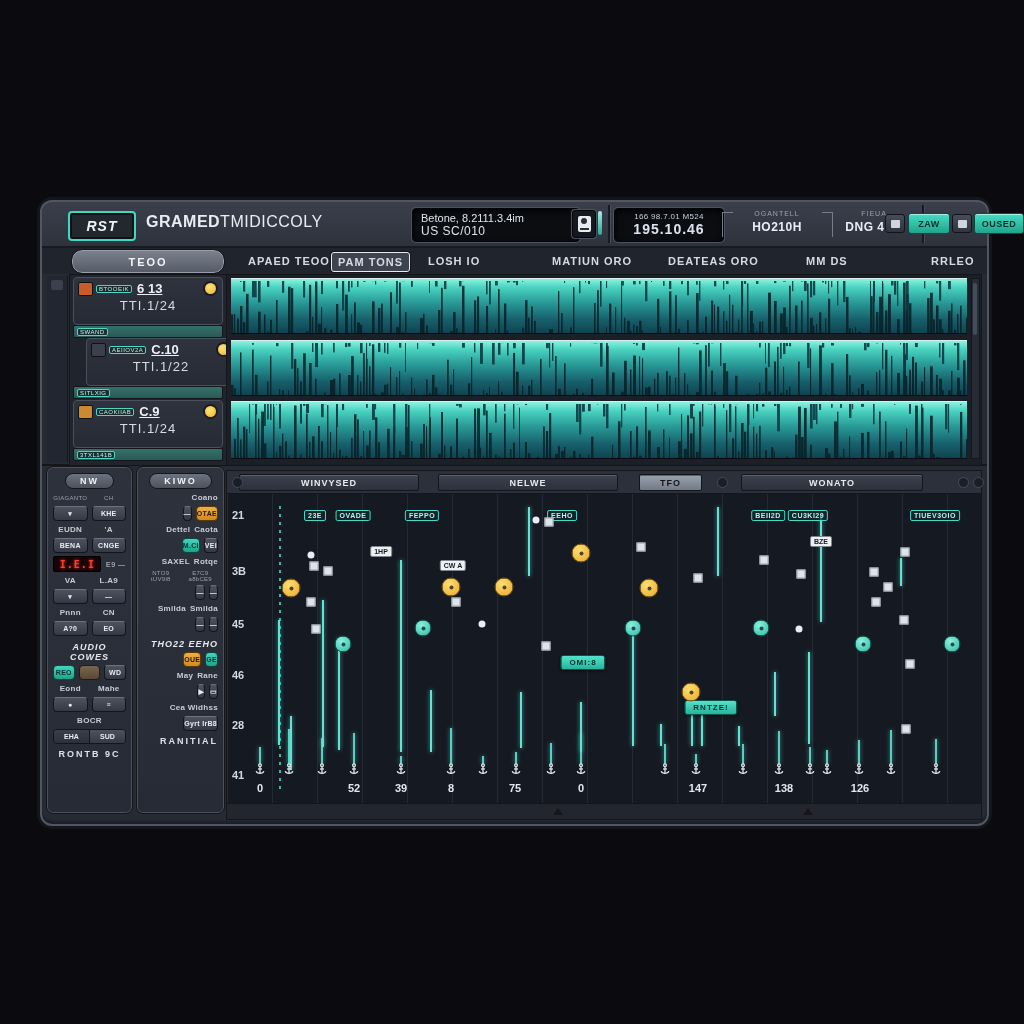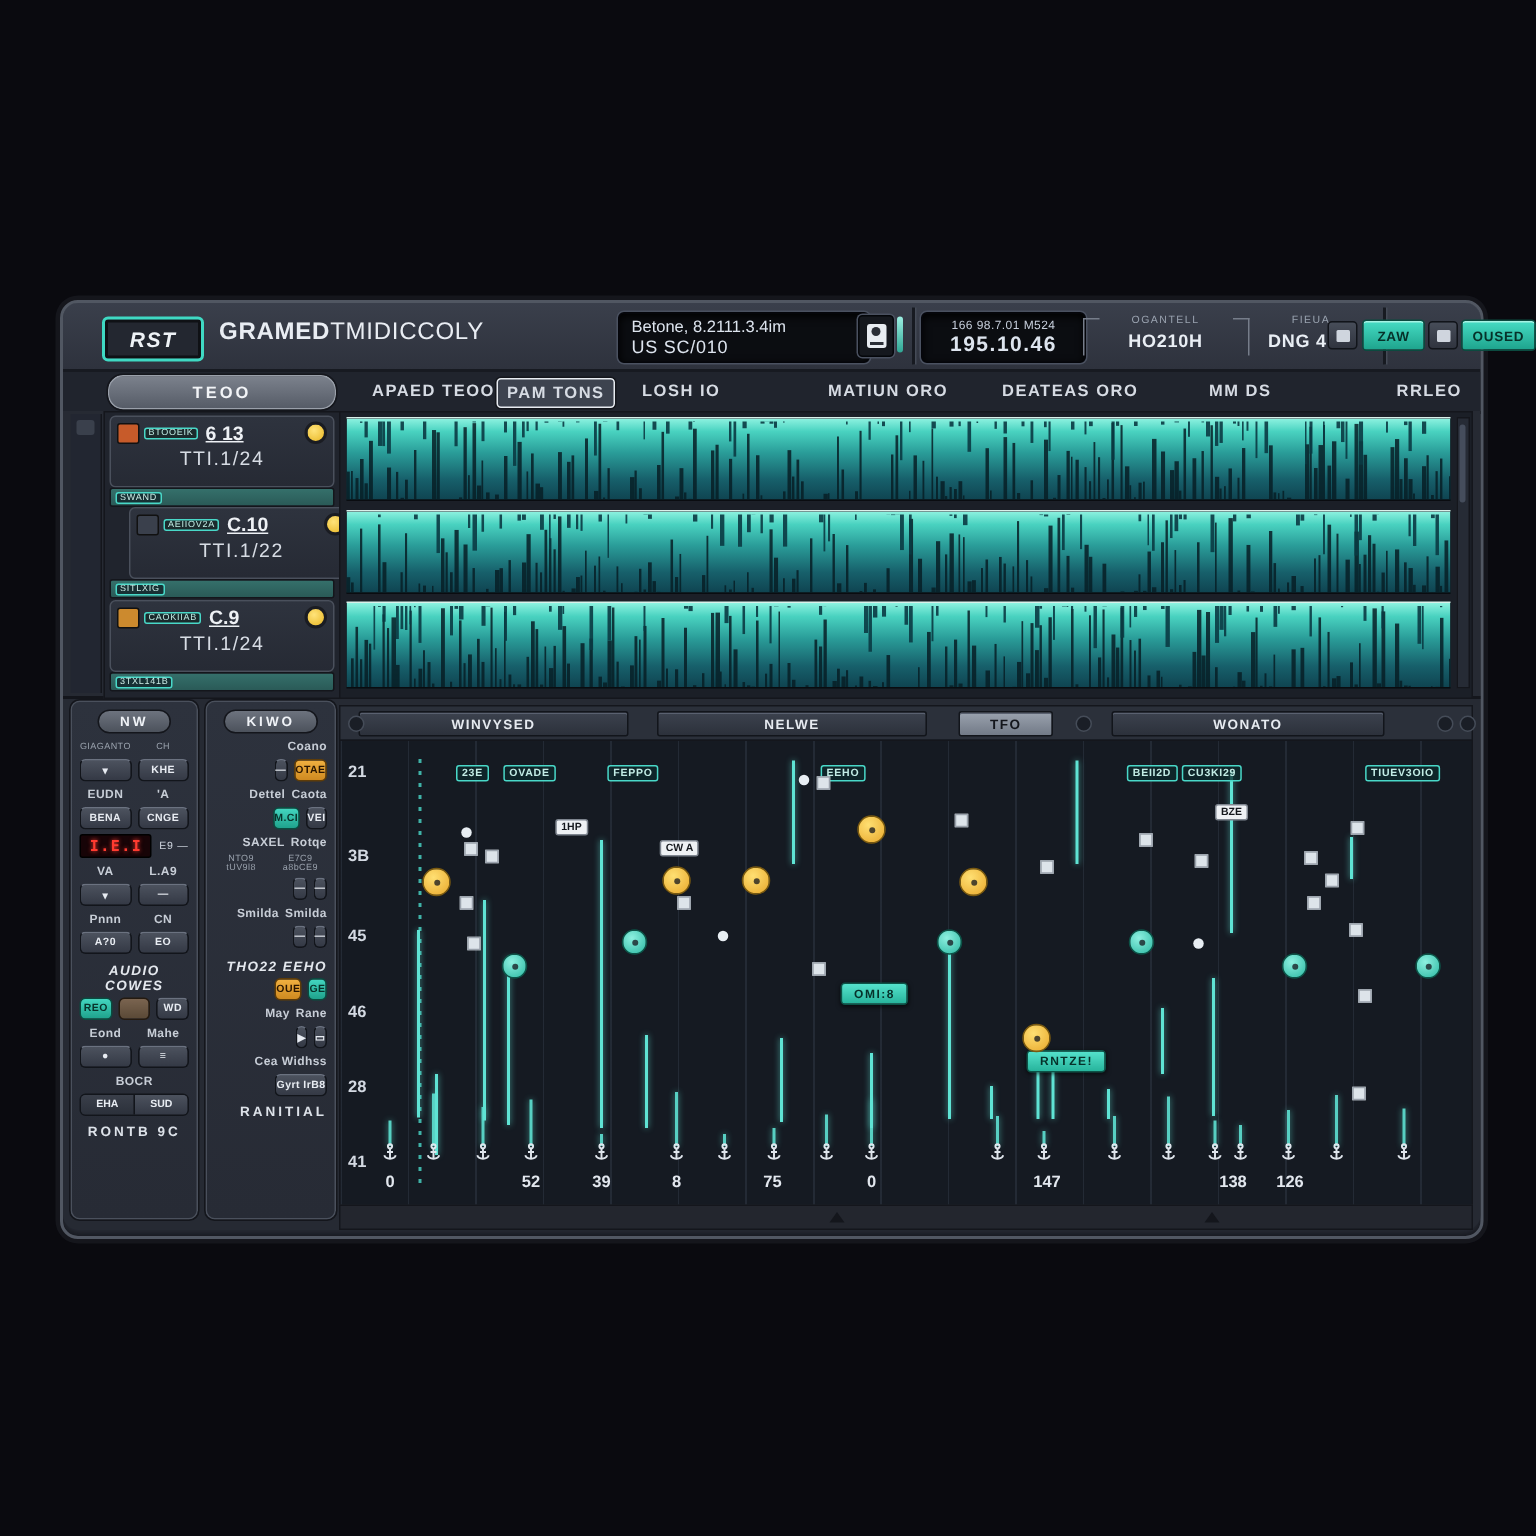--- a/index.html
+++ b/index.html
@@ -1364,21 +1364,21 @@
                 <path d="M3 6h4"></path>
               </g>
             </svg></div>
           <div class="ticknum" style="left: 33px; top: 288px;">0</div>
           <div class="ticknum" style="left: 127px; top: 288px;">52</div>
           <div class="ticknum" style="left: 174px; top: 288px;">39</div>
           <div class="ticknum" style="left: 224px; top: 288px;">8</div>
           <div class="ticknum" style="left: 288px; top: 288px;">75</div>
           <div class="ticknum" style="left: 354px; top: 288px;">0</div>
           <div class="ticknum" style="left: 471px; top: 288px;">147</div>
-          <div class="ticknum" style="left: 557px; top: 288px; margin-left: 38px;">138</div>
+          <div class="ticknum" style="left: 557px; top: 288px;">138</div>
           <div class="ticknum" style="left: 633px; top: 288px;">126</div>
         </div>
     </div>
     <div id="gridfoot" class="abs">
       <div class="tri" style="left:326px"></div>
       <div class="tri" style="left:576px"></div>
     </div>
 
   </div>
 </div>

